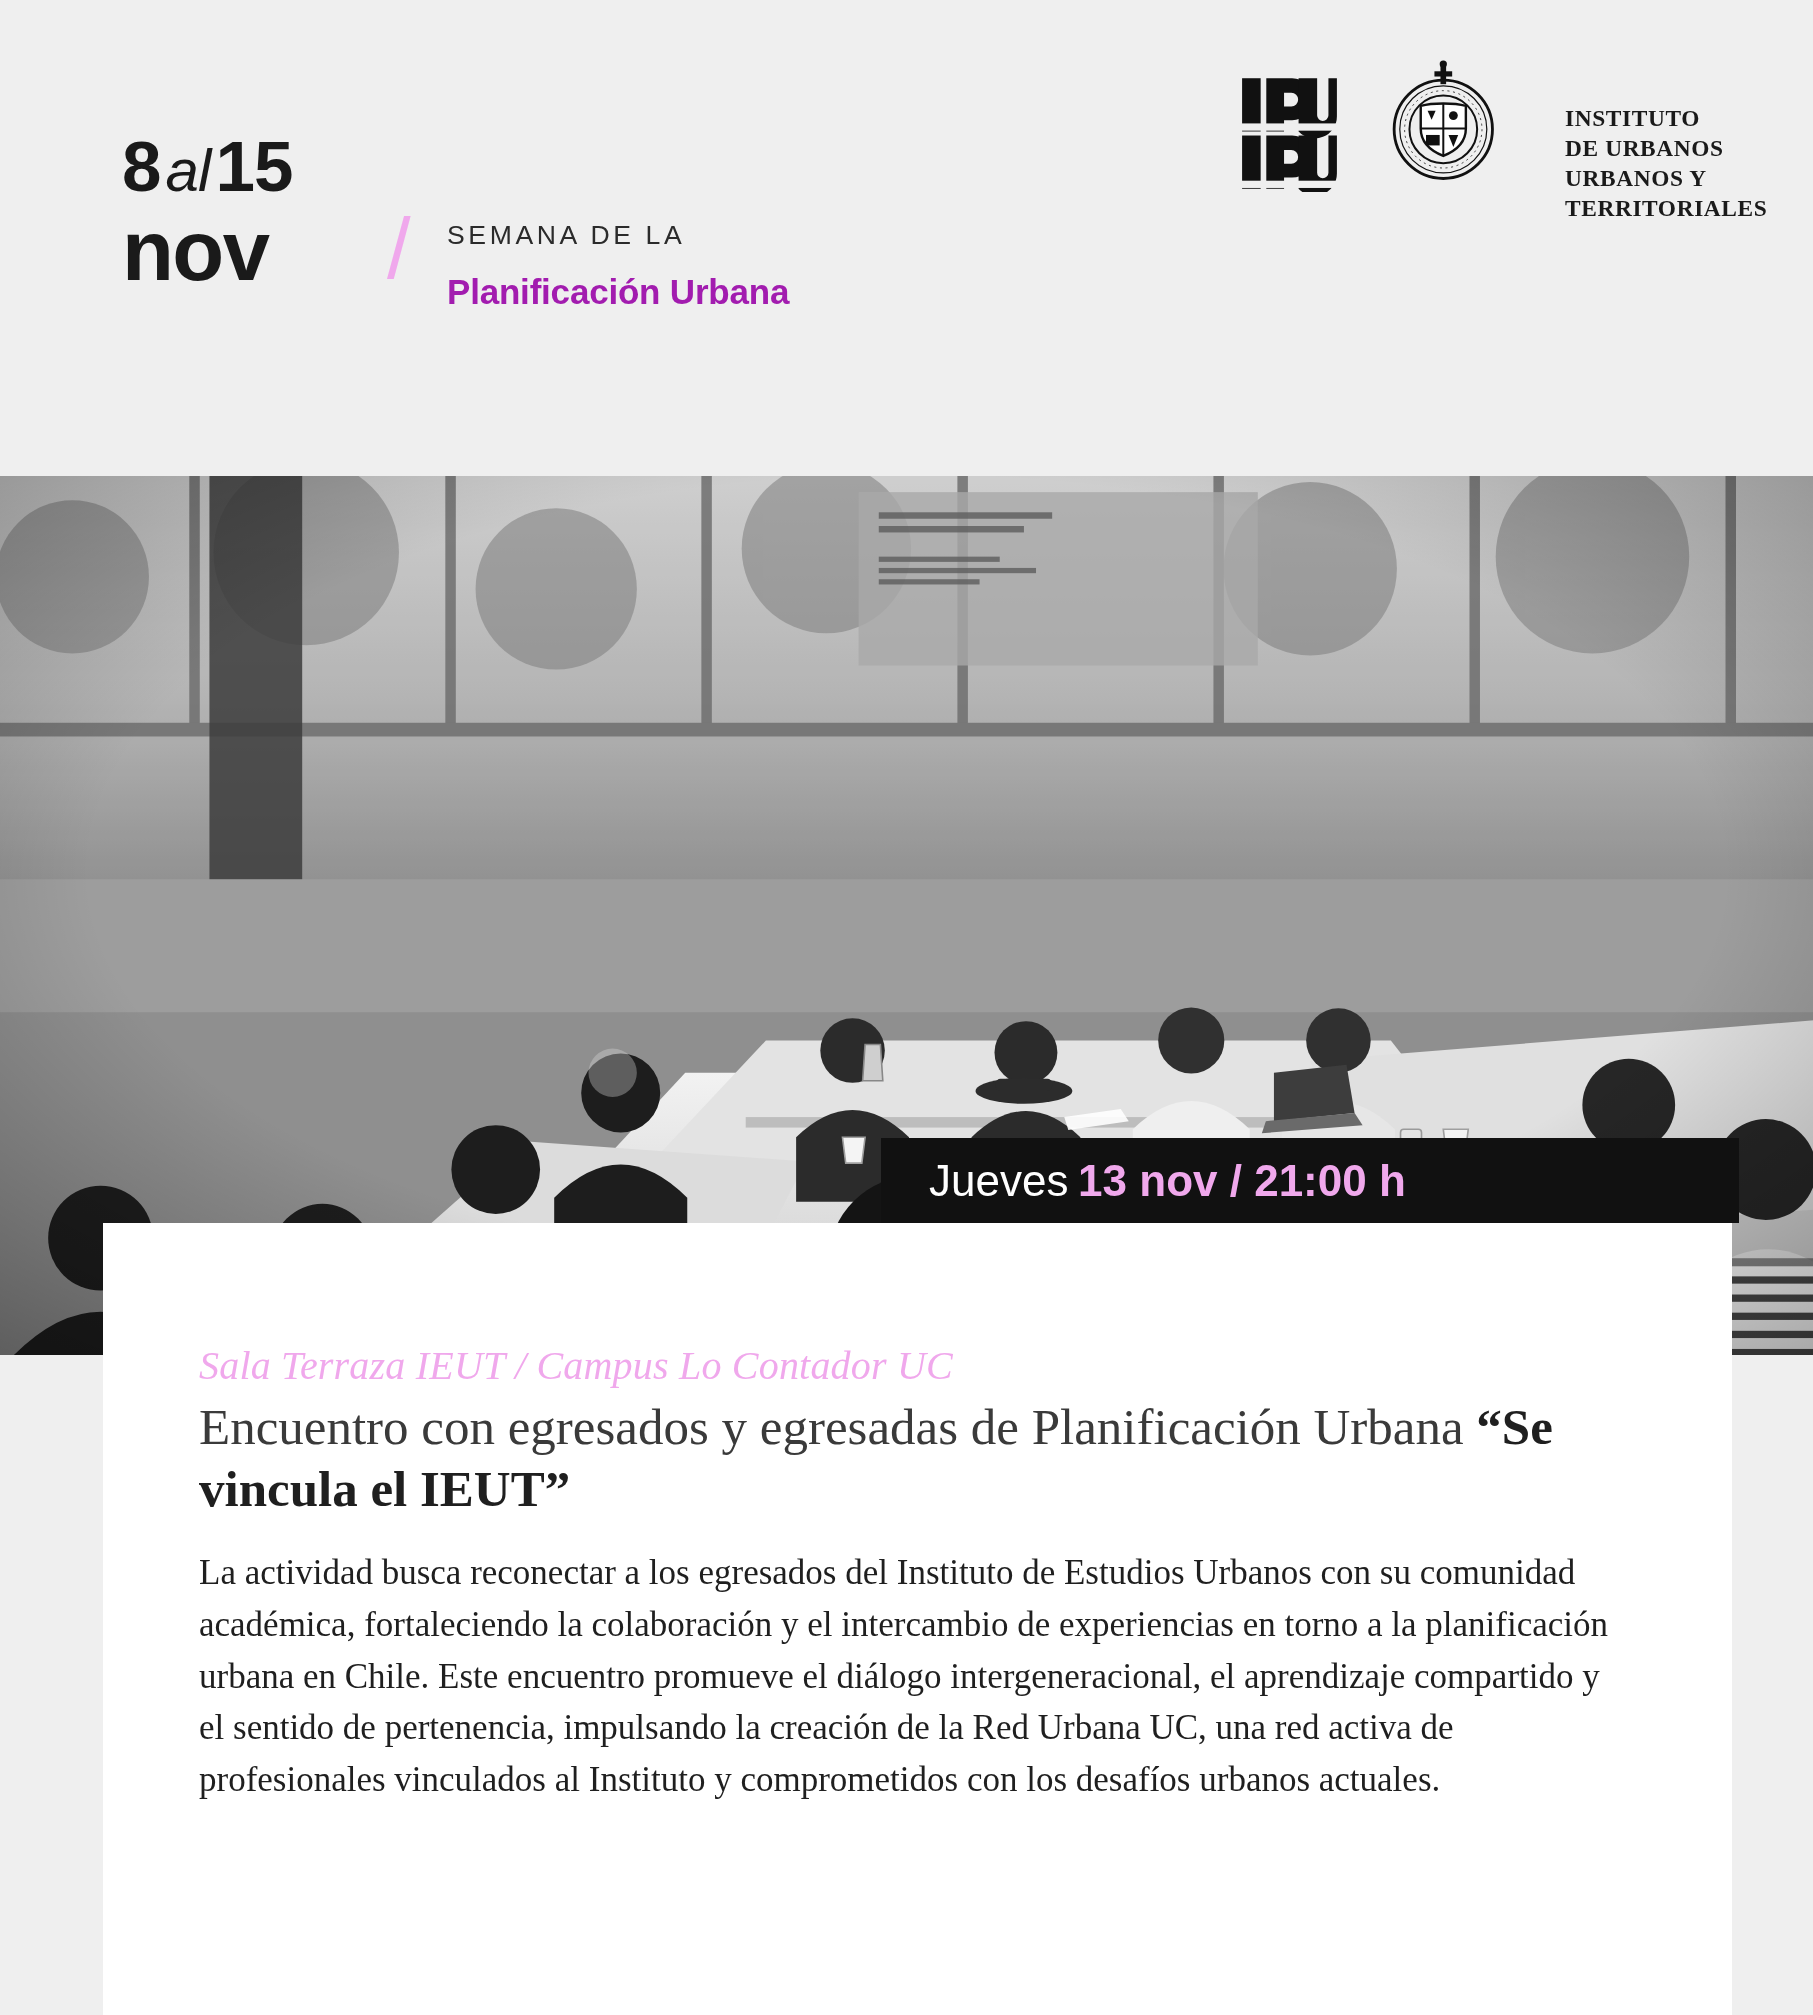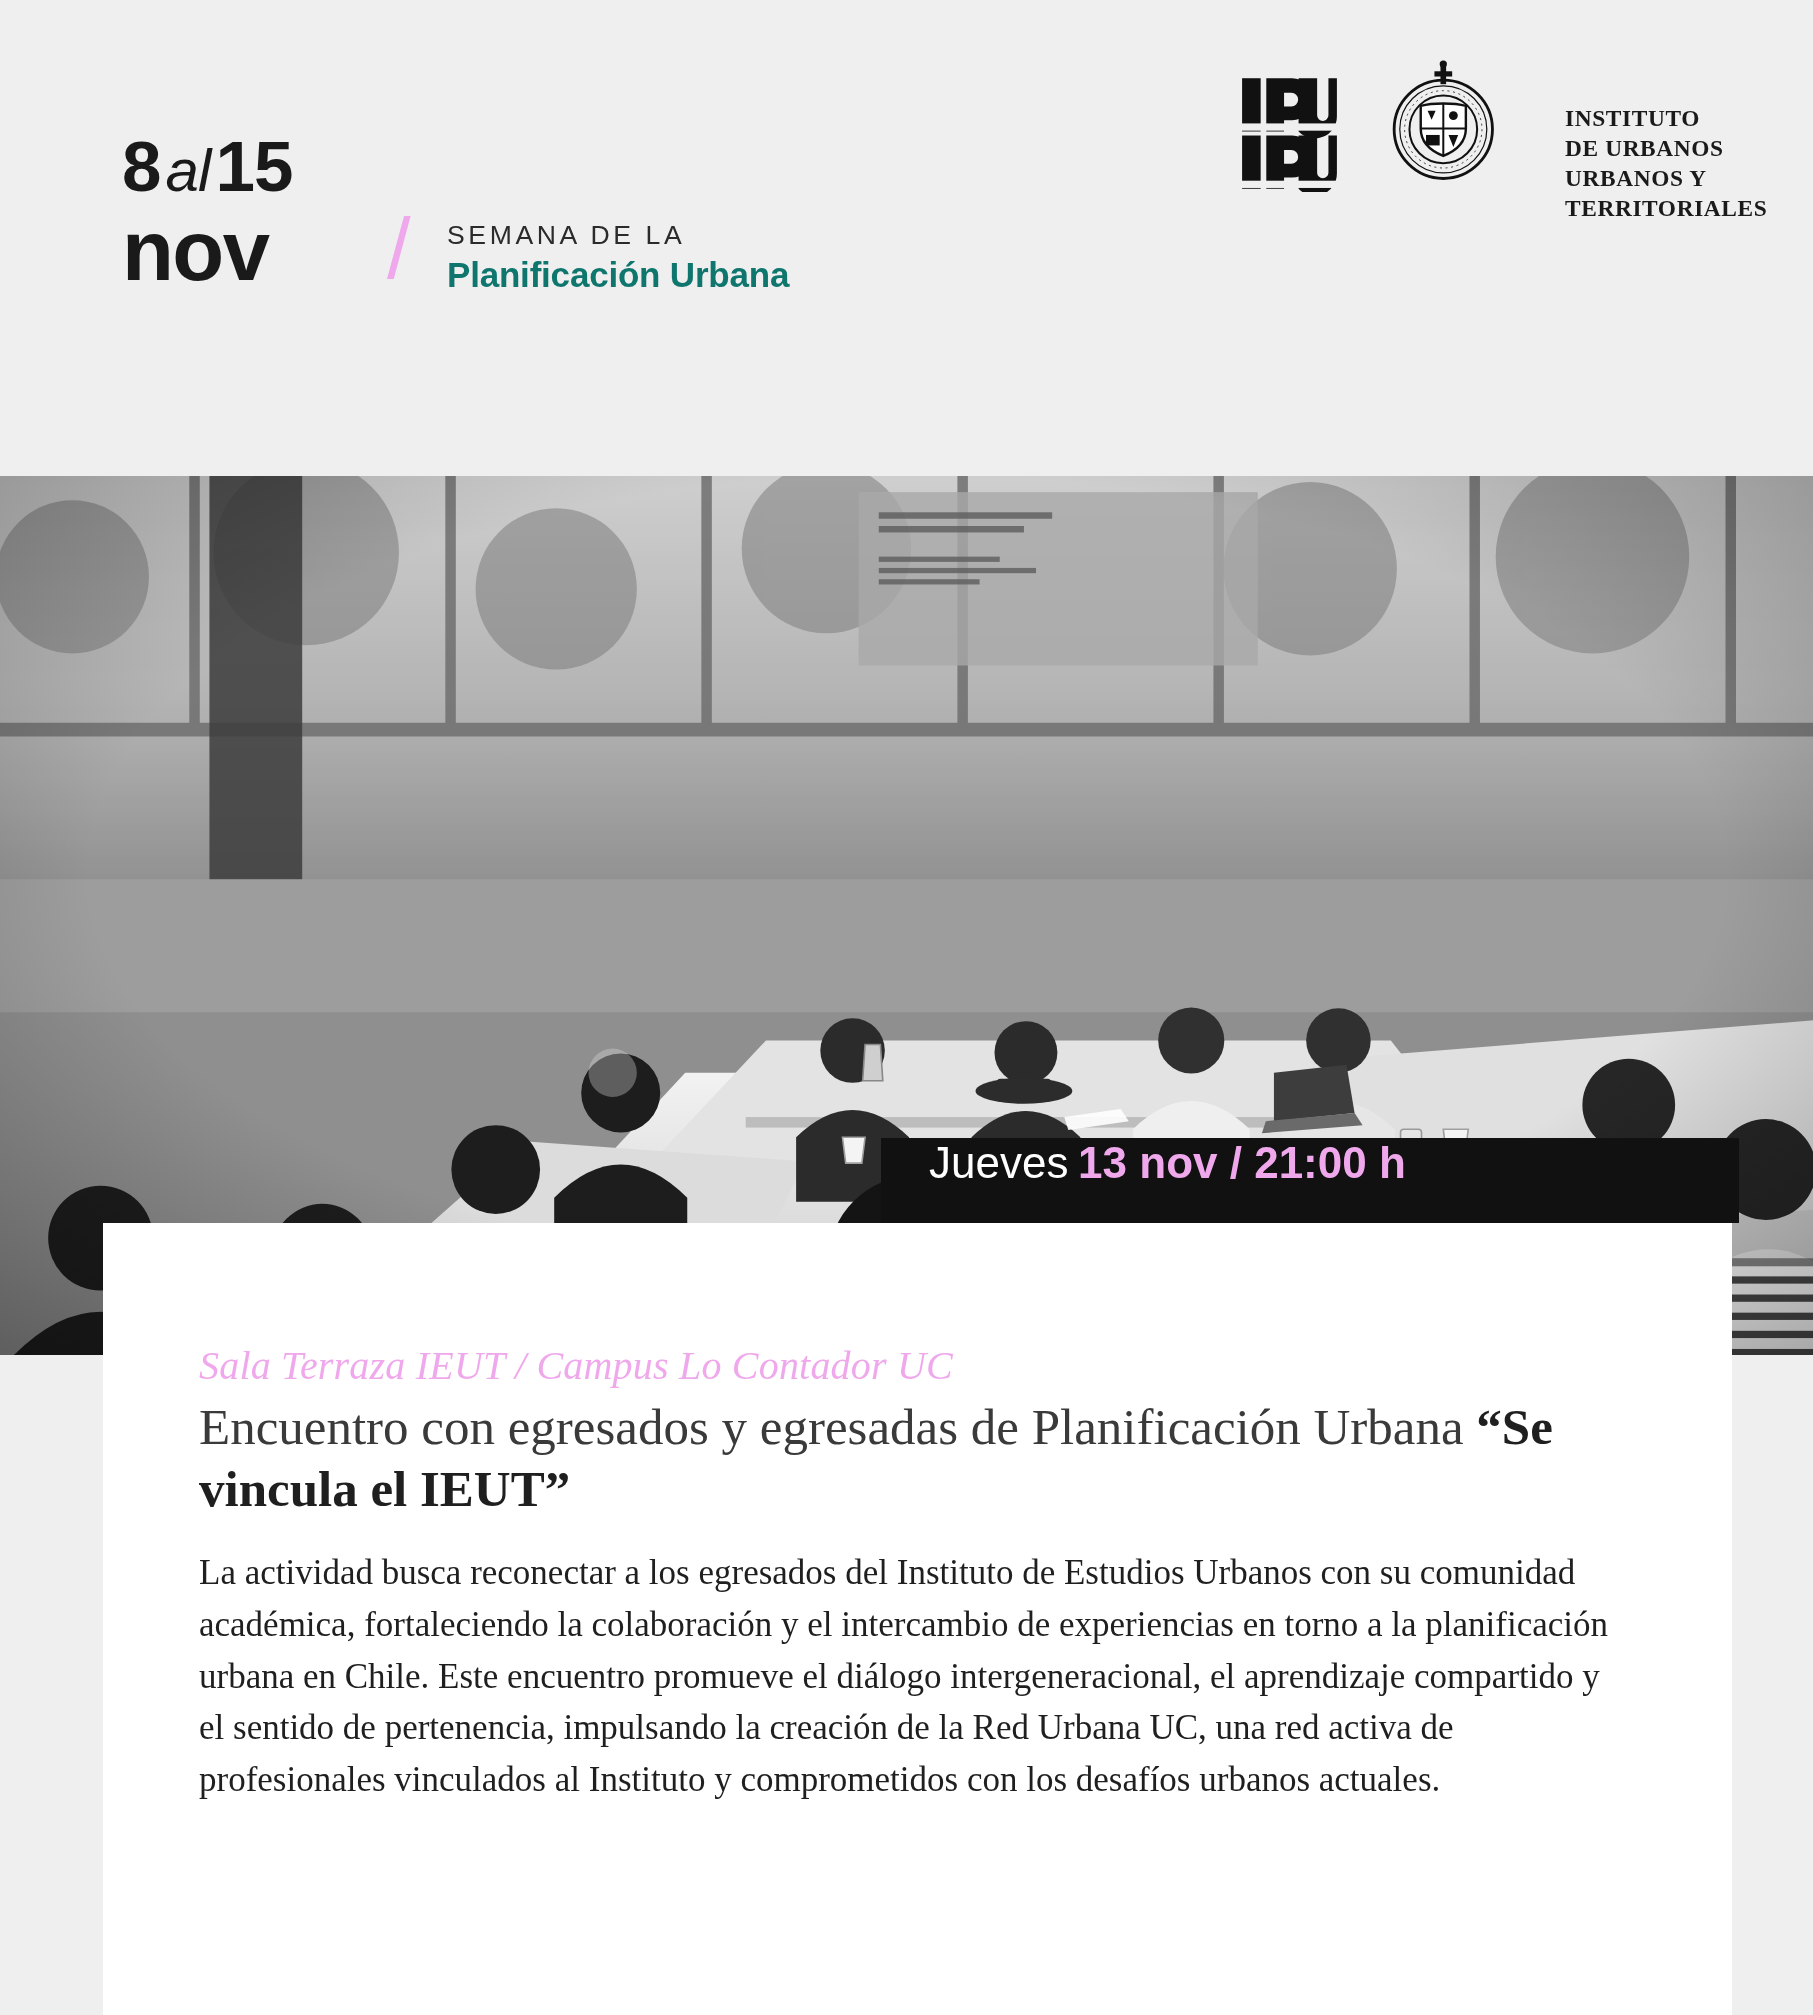--- a/index.html
+++ b/index.html
@@ -73,22 +73,22 @@
   .week-sub {
     font-size: 26.6px;
     font-weight: 400;
     letter-spacing: 3.6px;
     color: #2b2b2b;
   }
   .week-main {
     font-size: 35px;
     font-weight: 700;
     letter-spacing: -0.2px;
-    margin-top: 4px;
-    color: #0f766e;
+    margin-top: 21px;
+    color: #a21caf;
   }
 
   
   .logo-ieut {
     position: absolute;
     left: 1226px;
     top: 75px;
     width: 103px;
     height: 117px;
   }
@@ -130,20 +130,21 @@
 
   
   .time-banner {
     position: absolute;
     left: 881px;
     top: 1138px;
     width: 858px;
     height: 85px;
     background: #111111;
     display: flex;
+    align-items: center;
     padding-left: 48px;
   }
   .time-day {
     font-size: 44px;
     font-weight: 400;
     color: #ffffff;
     letter-spacing: 0px;
   }
   .time-hour {
     font-size: 44px;

